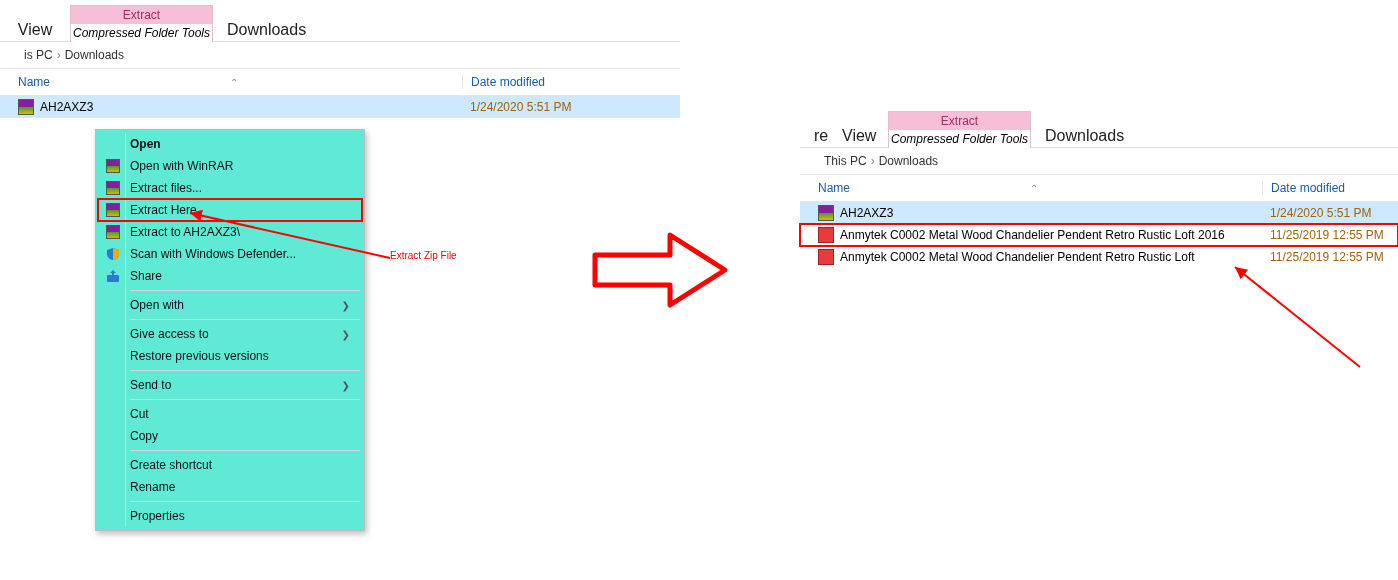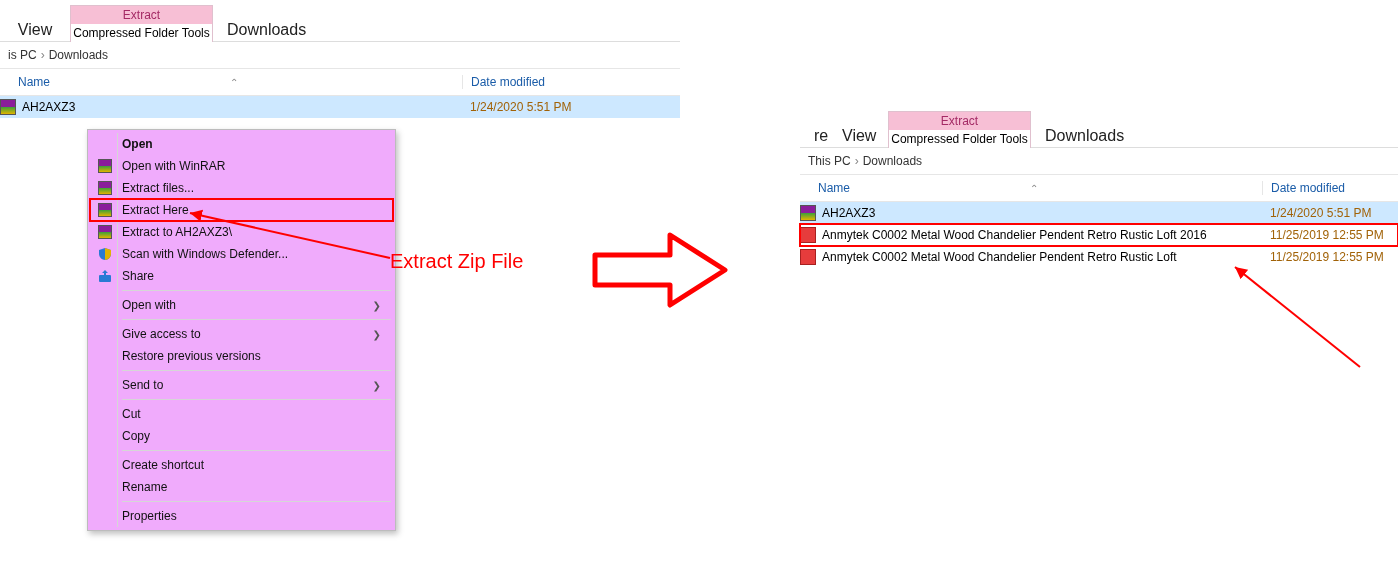--- a/index.html
+++ b/index.html
@@ -46,31 +46,32 @@
     width: 100%;
     text-align: center;
     color: #a42a65;
     padding: 2px 0;
   }
   .ribbon .tab-group .bottom {
     width: 100%;
     text-align: center;
     padding: 2px 0;
     background: #fff;
+    font-style: italic;
   }
   .win1 .ribbon .view-tab { width: 70px; text-align: center; }
   .win2 .ribbon .left-cut { width: 20px; margin-top: 39px; }
   .win2 .ribbon .view-tab { width: 60px; text-align: center; }
 
   
   .breadcrumb {
     display: flex;
     align-items: center;
     gap: 4px;
-    padding: 6px 8px;
+    padding: 6px 24px;
     border-bottom: 1px solid #e6e6e6;
     color: #333;
   }
   .breadcrumb .crumb { }
   .breadcrumb .sep { color: #888; }
 
   
   .list-header {
     display: flex;
     align-items: flex-start;
@@ -92,41 +93,42 @@
     display: flex;
     align-items: center;
     height: 22px;
   }
   .file-row.selected { background: #cde8ff; }
   .file-row.highlighted { outline: 2px solid #ff0000; outline-offset: -1px; }
   .file-row .name-cell {
     display: flex;
     align-items: center;
     gap: 6px;
+    padding-left: 18px;
   }
   .win1 .file-row .name-cell { flex: 0 0 462px; }
   .win2 .file-row .name-cell { flex: 0 0 462px; }
   .file-row .date-cell { color: #a16207; padding-left: 8px; }
 
   
   .file-icon {
     width: 16px; height: 16px;
     display: inline-flex; align-items: center; justify-content: center;
     font-size: 10px;
   }
   .icon-rar { background: linear-gradient(180deg,#8a1d9b 0,#8a1d9b 50%,#3aa03a 50%,#e2b400 100%); border:1px solid #555; }
   .icon-skp { background: #e63c3c; border:1px solid #a82020; color:#fff; }
 
   
   .context-menu {
     position: absolute;
-    left: 87px;
+    left: 95px;
     top: 129px;
-    width: 309px;
-    background: #f0abfc;
+    width: 270px;
+    background: #5eead4;
     border: 1px solid #bcbcbc;
     box-shadow: 2px 3px 6px rgba(0,0,0,.25);
     padding: 3px 2px;
   }
   .context-menu .gutter-line {
     position: absolute;
     left: 29px; top: 3px; bottom: 3px;
     width: 1px; background: #d6d6d6;
   }
   .menu-item {
@@ -151,21 +153,21 @@
     height: 1px;
     margin: 3px 2px 3px 32px;
     background: #d6d6d6;
   }
   .mi-icon-rar { background: linear-gradient(180deg,#8a1d9b 0,#8a1d9b 50%,#3aa03a 50%,#e2b400 100%); border:1px solid #555; width:14px;height:14px;}
 
   
   .annotation-text {
     position: absolute;
     color: #ff0000;
-    font-size: 20px;
+    font-size: 10px;
   }
   .big-arrow {
     position: absolute;
     left: 590px;
     top: 225px;
   }
 </style>
 </head>
 <body>
 

